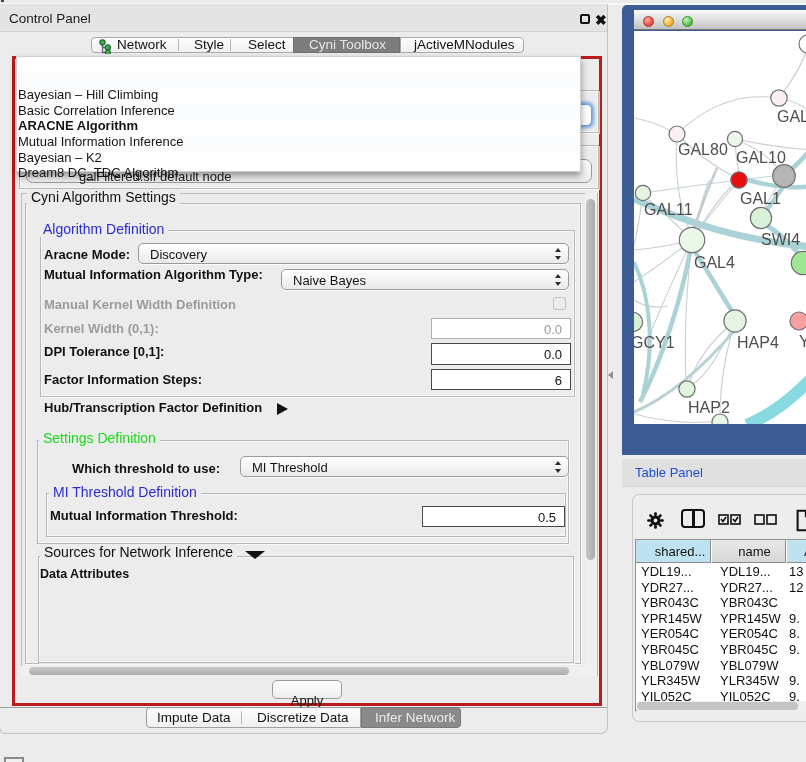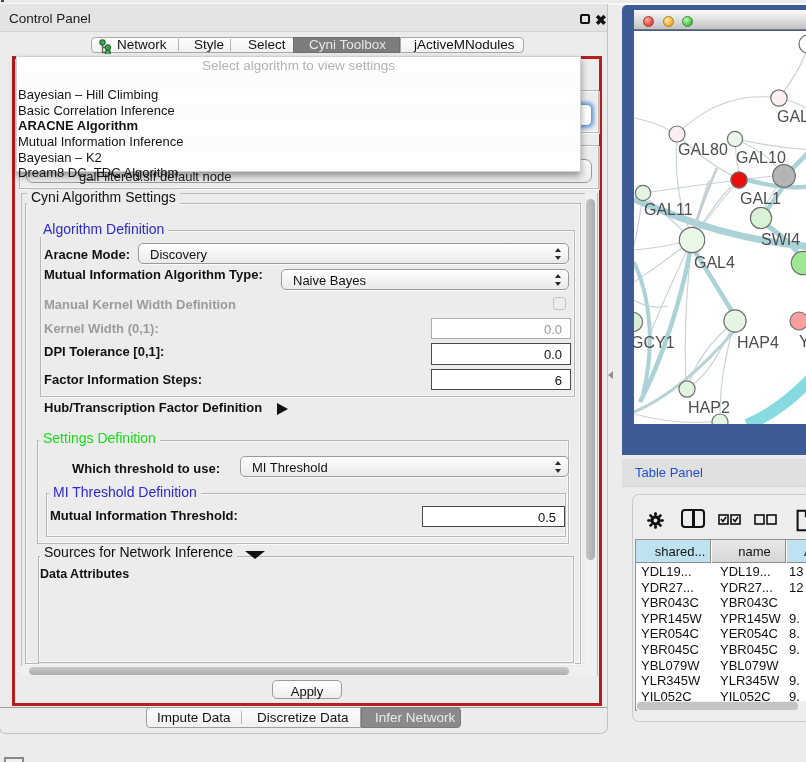--- a/index.html
+++ b/index.html
@@ -113,21 +113,21 @@
 
     <div class="abs etched" style="left:23px;top:497px;width:536px;height:107px;"></div>
     <div class="gtitle" style="left:25px;top:485px;font-weight:normal;">Sources for Network Inference</div>
     <div class="abs" style="left:230px;top:492px;width:0;height:0;border-left:10px solid transparent;border-right:10px solid transparent;border-top:8px solid #111;"></div>
     <div class="lbl" style="left:25px;top:508px;font-size:12.5px;">Data Attributes</div>
 
 
     <div class="abs" style="left:6px;top:607px;width:576px;height:10px;background:#f0f0f0;"></div>
     <div class="abs" style="left:14px;top:608px;width:540px;height:7.5px;background:linear-gradient(#c8c8c8,#aeaeae);border-radius:4px;"></div>
 
-    <div class="abs" style="left:257px;top:621px;width:70px;height:19px;background:linear-gradient(#ffffff,#ededed);border:1px solid #9c9c9c;border-radius:5px;text-align:center;padding-top:3px;">Apply</div>
+    <div class="abs" style="left:257px;top:621px;width:70px;height:19px;background:linear-gradient(#ffffff,#ededed);border:1px solid #9c9c9c;border-radius:5px;text-align:center;padding-top:12px;">Apply</div>
   </div>
 
   <div class="abs" style="left:0;top:703px;width:100%;height:1px;background:#9e9e9e;"></div>
 
   <div class="abs" style="left:146px;top:703px;width:215px;height:21px;background:linear-gradient(#fdfdfd,#f0f0f0);border:1px solid #9e9e9e;border-radius:4px 0 0 4px;"></div>
   <div class="abs" style="left:241px;top:707px;width:1px;height:13px;background:#b5b5b5;"></div>
   <div class="abs" style="left:361px;top:703px;width:100px;height:21px;background:#8a8a8a;border:1px solid #7a7a7a;border-radius:0 4px 4px 0;"></div>
   <div class="abs b" style="left:157px;top:706px;font-weight:normal;font-size:13.5px;">Impute Data</div>
   <div class="abs" style="left:257px;top:706px;font-size:13.5px;">Discretize Data</div>
   <div class="abs" style="left:375px;top:706px;color:#ececec;font-size:13.5px;">Infer Network</div>
@@ -213,21 +213,20 @@
       <text x="694" y="268">GAL4</text>
       <text x="631" y="348">GCY1</text>
       <text x="737" y="348">HAP4</text>
       <text x="799" y="347">Y</text>
       <text x="688" y="413">HAP2</text>
     </g>
   </svg>
 </div>
 
 <div class="abs" style="left:16px;top:56px;width:565px;height:116px;background:#fff;border:1px solid #d0d0d0;box-shadow:0 4px 7px rgba(0,0,0,0.4);z-index:20;">
-  <div class="abs" style="left:0;top:0.5px;width:100%;text-align:center;color:#b2b2b2;font-size:13.5px;">Select algorithm to view settings</div>
   <div class="abs" style="left:0;top:16px;width:100%;height:15.65px;background:#fbfcfe;"></div>
   <div class="abs" style="left:0;top:47.3px;width:100%;height:15.65px;background:#fbfcfe;"></div>
   <div class="abs" style="left:0;top:78.6px;width:100%;height:15.65px;background:#fbfcfe;"></div>
   <div class="abs" style="left:1px;top:16px;line-height:15.65px;color:#141414;margin-top:14px;">Bayesian – Hill Climbing<br>Basic Correlation Inference<br><span class="b">ARACNE Algorithm</span><br>Mutual Information Inference<br>Bayesian – K2<br>Dream8 DC_TDC Algorithm</div>
 </div>
 
 <div class="abs" style="left:608px;top:455px;width:198px;height:307px;background:#ececec;"></div>
 <div class="abs" style="left:622px;top:459px;width:184px;height:28px;background:#e0e0e0;border-bottom:1px solid #d6d6d6;"></div>
 <div class="abs" style="left:635px;top:465px;color:#1d4ed8;">Table Panel</div>
 

